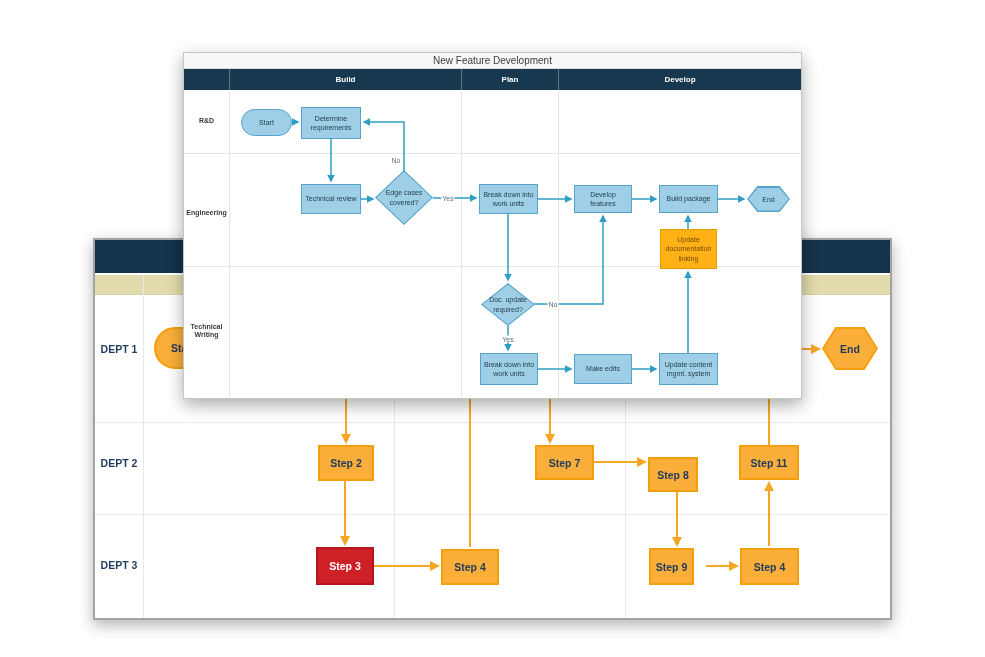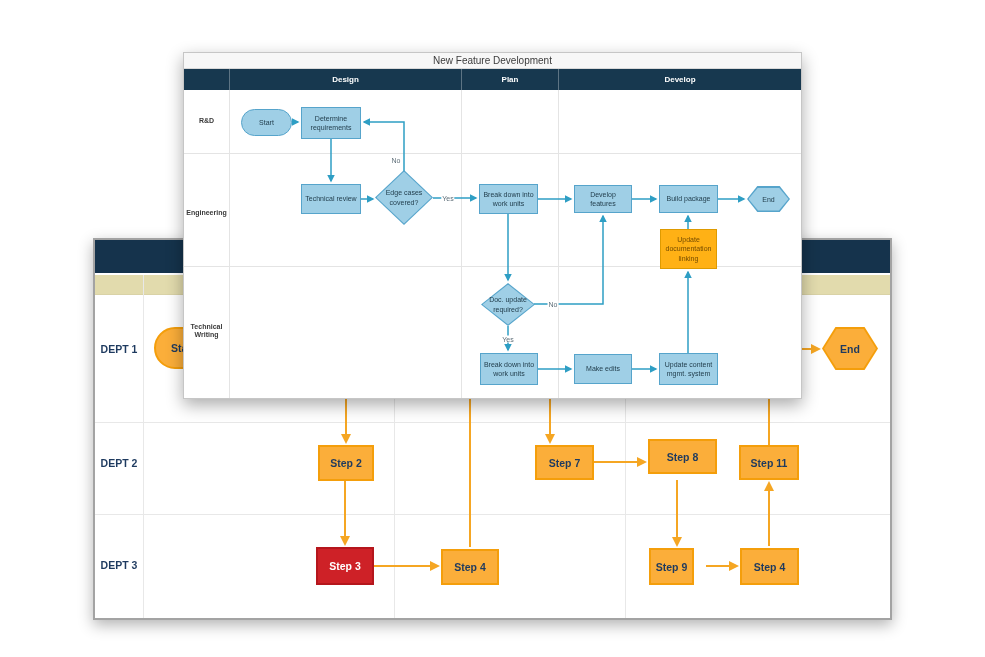--- a/index.html
+++ b/index.html
@@ -90,38 +90,38 @@
         <polyline points="611,326 642,326" marker-end="url(#arrO)"></polyline>
         <polyline points="674,306 674,243" marker-end="url(#arrO)"></polyline>
         <polyline points="674,205 674,152"></polyline>
         <polyline points="700,109 724,109" marker-end="url(#arrO)"></polyline>
       </g>
     </svg>
 
     <div class="abs flexc bg-stadium" style="left:59px;top:87px;width:58px;height:42px;">Start</div>
     <div class="abs flexc bg-step" style="left:223px;top:205px;width:56px;height:36px;">Step 2</div>
     <div class="abs flexc bg-step" style="left:440px;top:205px;width:59px;height:35px;">Step 7</div>
-    <div class="abs flexc bg-step" style="left:553px;top:199px;width:69px;height:35px;">Step 8</div>
+    <div class="abs flexc bg-step" style="left:553px;top:217px;width:50px;height:35px;">Step 8</div>
     <div class="abs flexc bg-step" style="left:644px;top:205px;width:60px;height:35px;">Step 11</div>
     <div class="abs flexc bg-step bg-step-red" style="left:221px;top:307px;width:58px;height:38px;">Step 3</div>
     <div class="abs flexc bg-step" style="left:346px;top:309px;width:58px;height:36px;">Step 4</div>
     <div class="abs flexc bg-step" style="left:554px;top:308px;width:45px;height:37px;">Step 9</div>
     <div class="abs flexc bg-step" style="left:645px;top:308px;width:59px;height:37px;">Step 4</div>
     <div class="abs" style="left:727px;top:87px;width:56px;height:43px;">
       <div class="hex-border clip-hex" style="background:#F49E0B;"></div>
       <div class="hex-fill clip-hex" style="background:#FBAE3A;"></div>
       <div class="shape-label bg-hex-label">End</div>
     </div>
   </section>
 
   <section class="fg-chart">
     <div class="abs flexc fg-titlebar">New Feature Development</div>
 
     <div class="abs flexc fg-header" style="left:0;width:45px;"></div>
-    <div class="abs flexc fg-header" style="left:45px;width:232px;">Design</div>
+    <div class="abs flexc fg-header" style="left:45px;width:232px;">Build</div>
     <div class="abs flexc fg-header" style="left:277px;width:97px;">Plan</div>
     <div class="abs flexc fg-header" style="left:374px;width:243px;">Develop</div>
 
     <div class="abs fg-grid-v" style="left:45px;top:37px;height:308px;"></div>
     <div class="abs fg-grid-v" style="left:277px;top:37px;height:308px;"></div>
     <div class="abs fg-grid-v" style="left:374px;top:37px;height:308px;"></div>
     <div class="abs fg-grid-h" style="left:0;top:100px;"></div>
     <div class="abs fg-grid-h" style="left:0;top:213px;"></div>
 
     <div class="abs flexc fg-lane-label" style="left:0;top:61px;height:14px;">R&amp;D</div>

